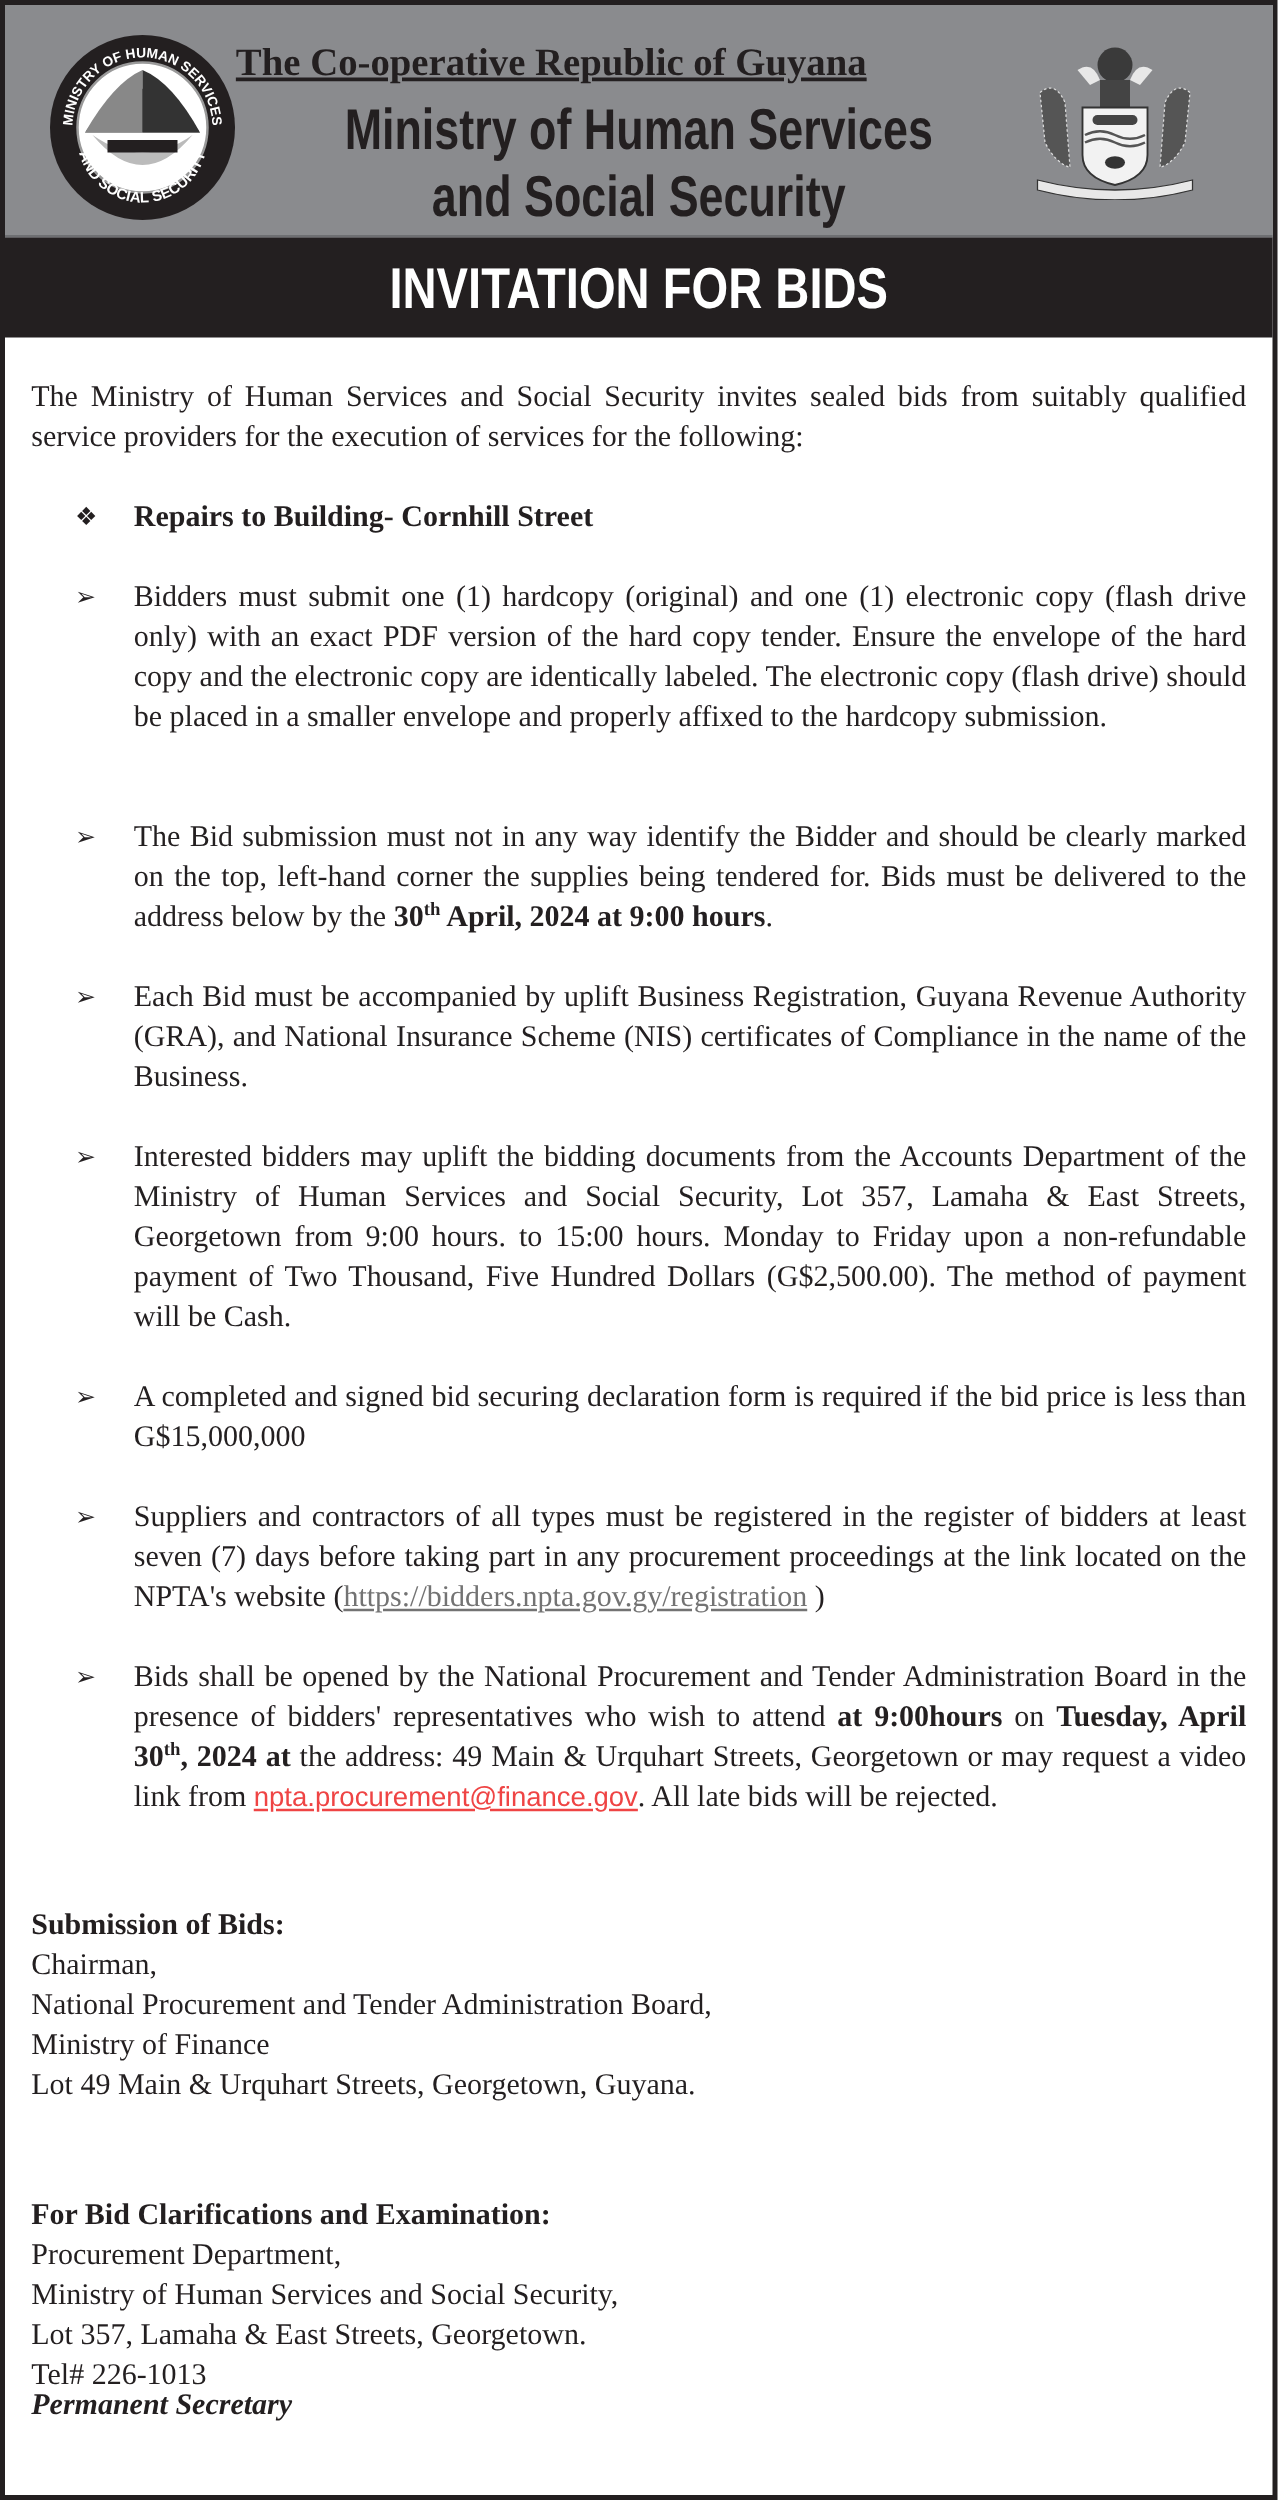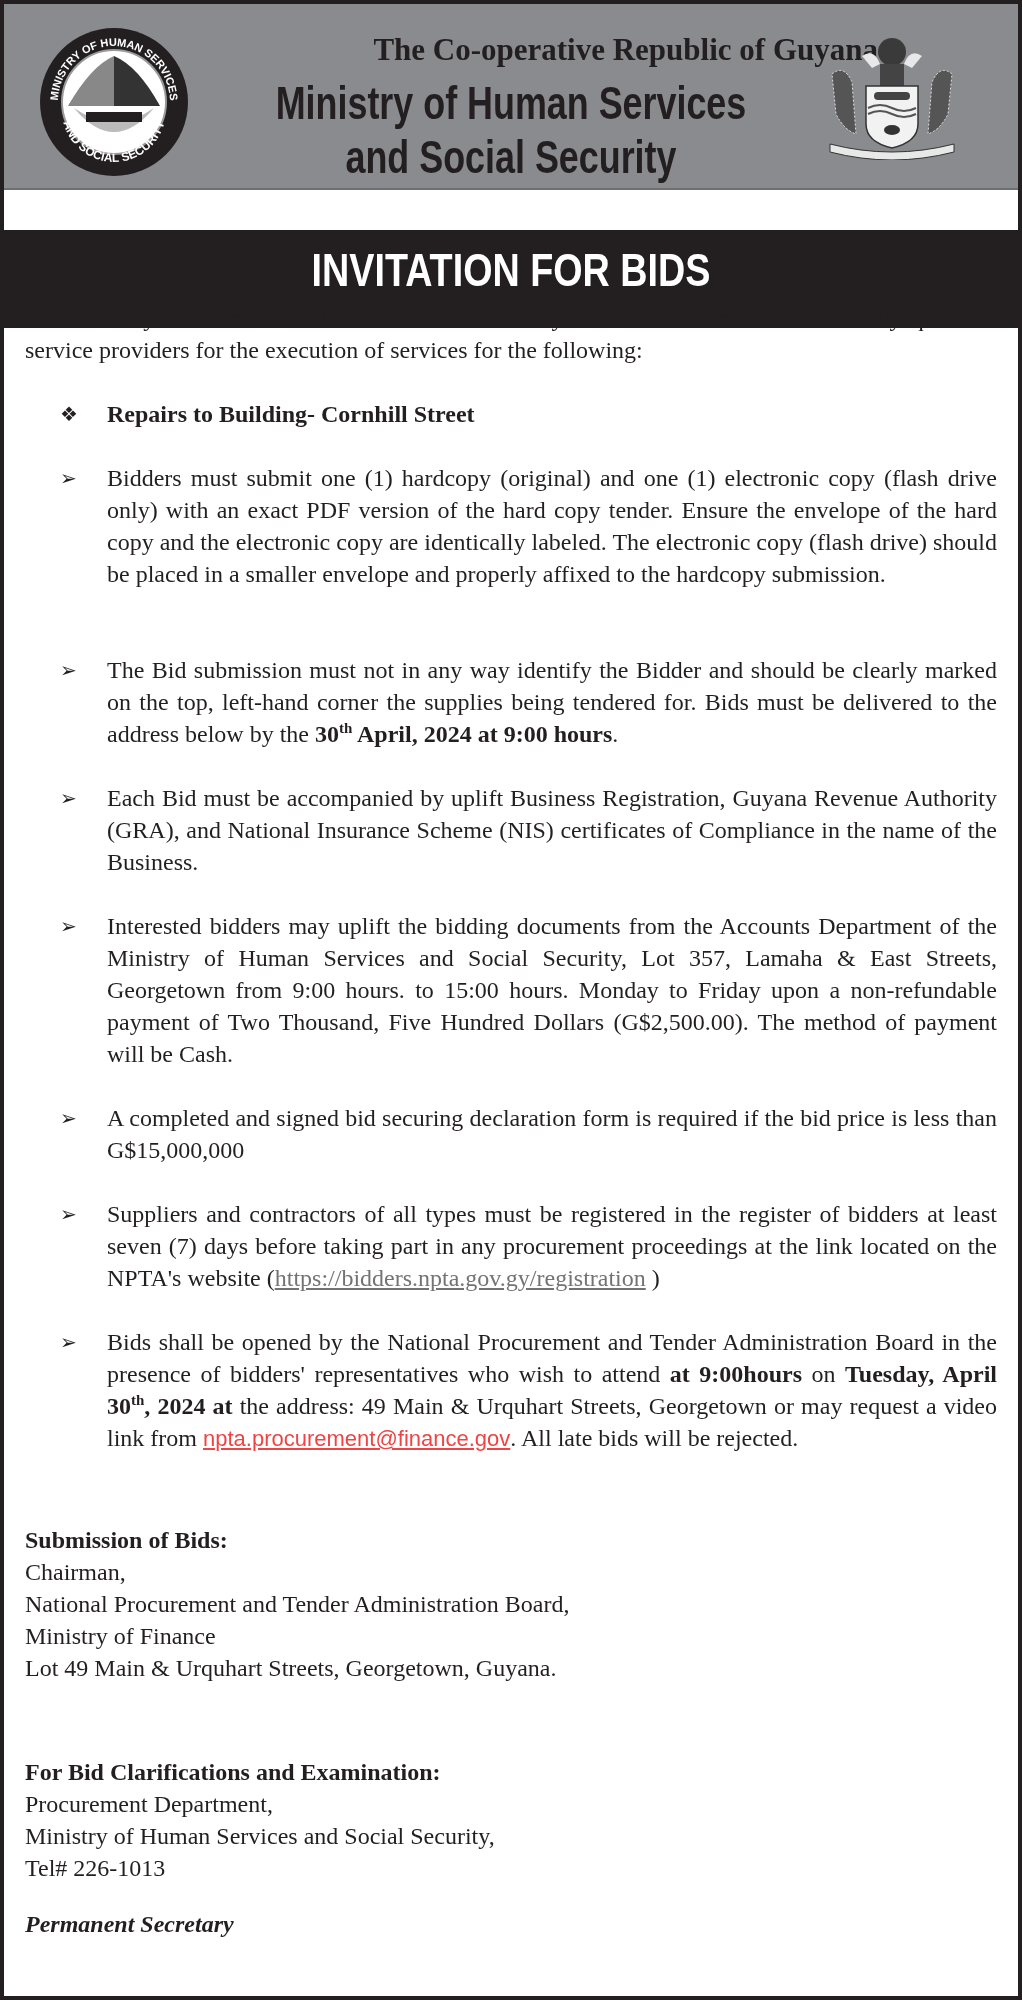--- a/index.html
+++ b/index.html
@@ -1,21 +1,21 @@
 <!DOCTYPE html>
 <html><head>
 <meta charset="utf-8">
 <style>
   html, body { margin:0; padding:0; }
   body { width:1022px; height:2000px; background:#231f20; position:relative; overflow:hidden; font-family:"Liberation Serif", serif; color:#231f20; }
   .frame { position:absolute; left:4px; top:4px; width:1014px; height:1992px; background:#ffffff; }
   .header { position:absolute; left:0; top:0; width:1014px; height:184px; background:#8a8b8e; border-bottom:2px solid #6e6f72; }
-  .band { position:absolute; left:0; top:186px; width:1014px; height:98px; background:#231f20;margin-top:40px; }
+  .band { position:absolute; left:0; top:186px; width:1014px; height:80px; background:#231f20; }
   .band-title { position:absolute; left:0; top:0; width:100%; height:80px; line-height:80px; text-align:center; color:#ffffff; font-family:"Liberation Sans", sans-serif; font-weight:bold; font-size:46px; transform:scaleX(0.82); letter-spacing:0px; }
-  .h-line1 { position:absolute; left:0; width:874px; top:28px; text-align:right; font-family:"Liberation Serif", serif; font-weight:bold; font-size:31px; color:#231f20; }
+  .h-line1 { position:absolute; left:0; width:874px; top:28px; text-align:center; font-family:"Liberation Serif", serif; font-weight:bold; font-size:31px; color:#231f20;text-decoration:underline; }
   .h-line2, .h-line3 { position:absolute; left:0; width:1014px; text-align:center; font-family:"Liberation Sans", sans-serif; font-weight:bold; font-size:46px; color:#231f20; transform:scaleX(0.78); }
   .h-line2 { top:72px; }
   .h-line3 { top:126px; }
   .logo-left { position:absolute; left:34px; top:22px; width:152px; height:152px; }
   .logo-right { position:absolute; left:818px; top:30px; width:140px; height:126px; }
   .content { position:absolute; left:21px; top:266px; width:972px; font-size:24px; line-height:32px; }
   .intro { position:absolute; top:32px; left:0; width:972px; text-align:justify; }
   .item { position:absolute; left:0; width:972px; }
   .bullet { position:absolute; left:35px; top:0; width:24px; font-size:20px; line-height:32px; }
   .item-text { margin-left:82px; text-align:justify; }
@@ -123,17 +123,18 @@
     <div>Chairman,</div>
     <div>National Procurement and Tender Administration Board,</div>
     <div>Ministry of Finance</div>
     <div>Lot 49 Main &amp; Urquhart Streets, Georgetown, Guyana.</div>
   </div>
 
   <div class="footer" style="top:1712px;margin-top:40px;">
     <div class="bold">For Bid Clarifications and Examination:</div>
     <div>Procurement Department,</div>
     <div>Ministry of Human Services and Social Security,</div>
+    <div>Lot 357, Lamaha &amp; East Streets, Georgetown.</div>
     <div>Tel# 226-1013</div>
   </div>
 
   <div class="footer sig" style="top:1904px;">Permanent Secretary</div>
 </div>
 
 </body></html>

